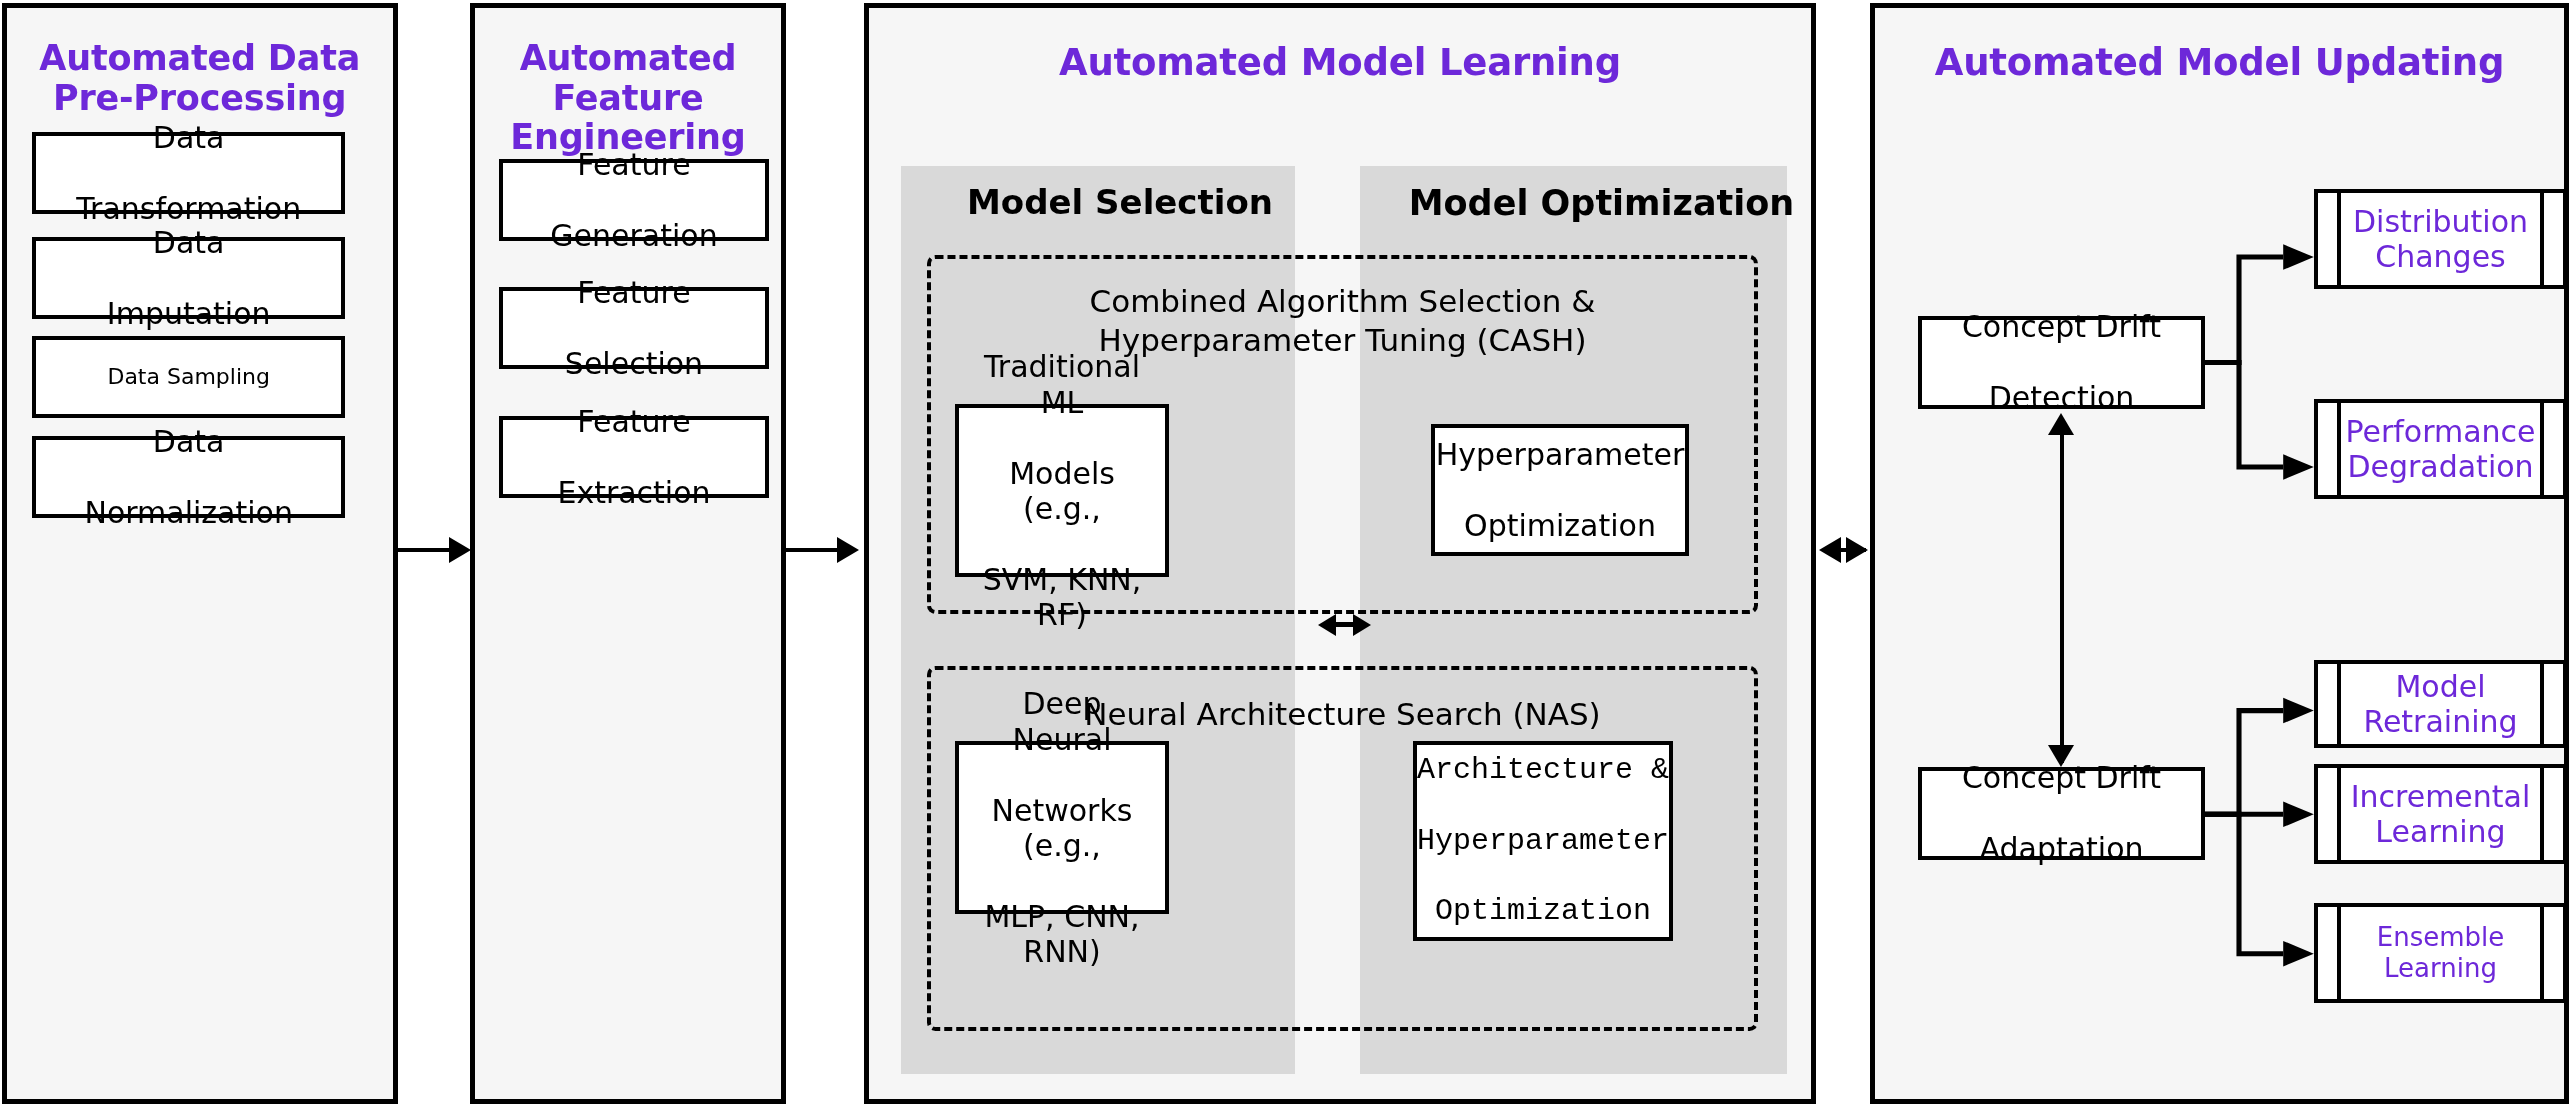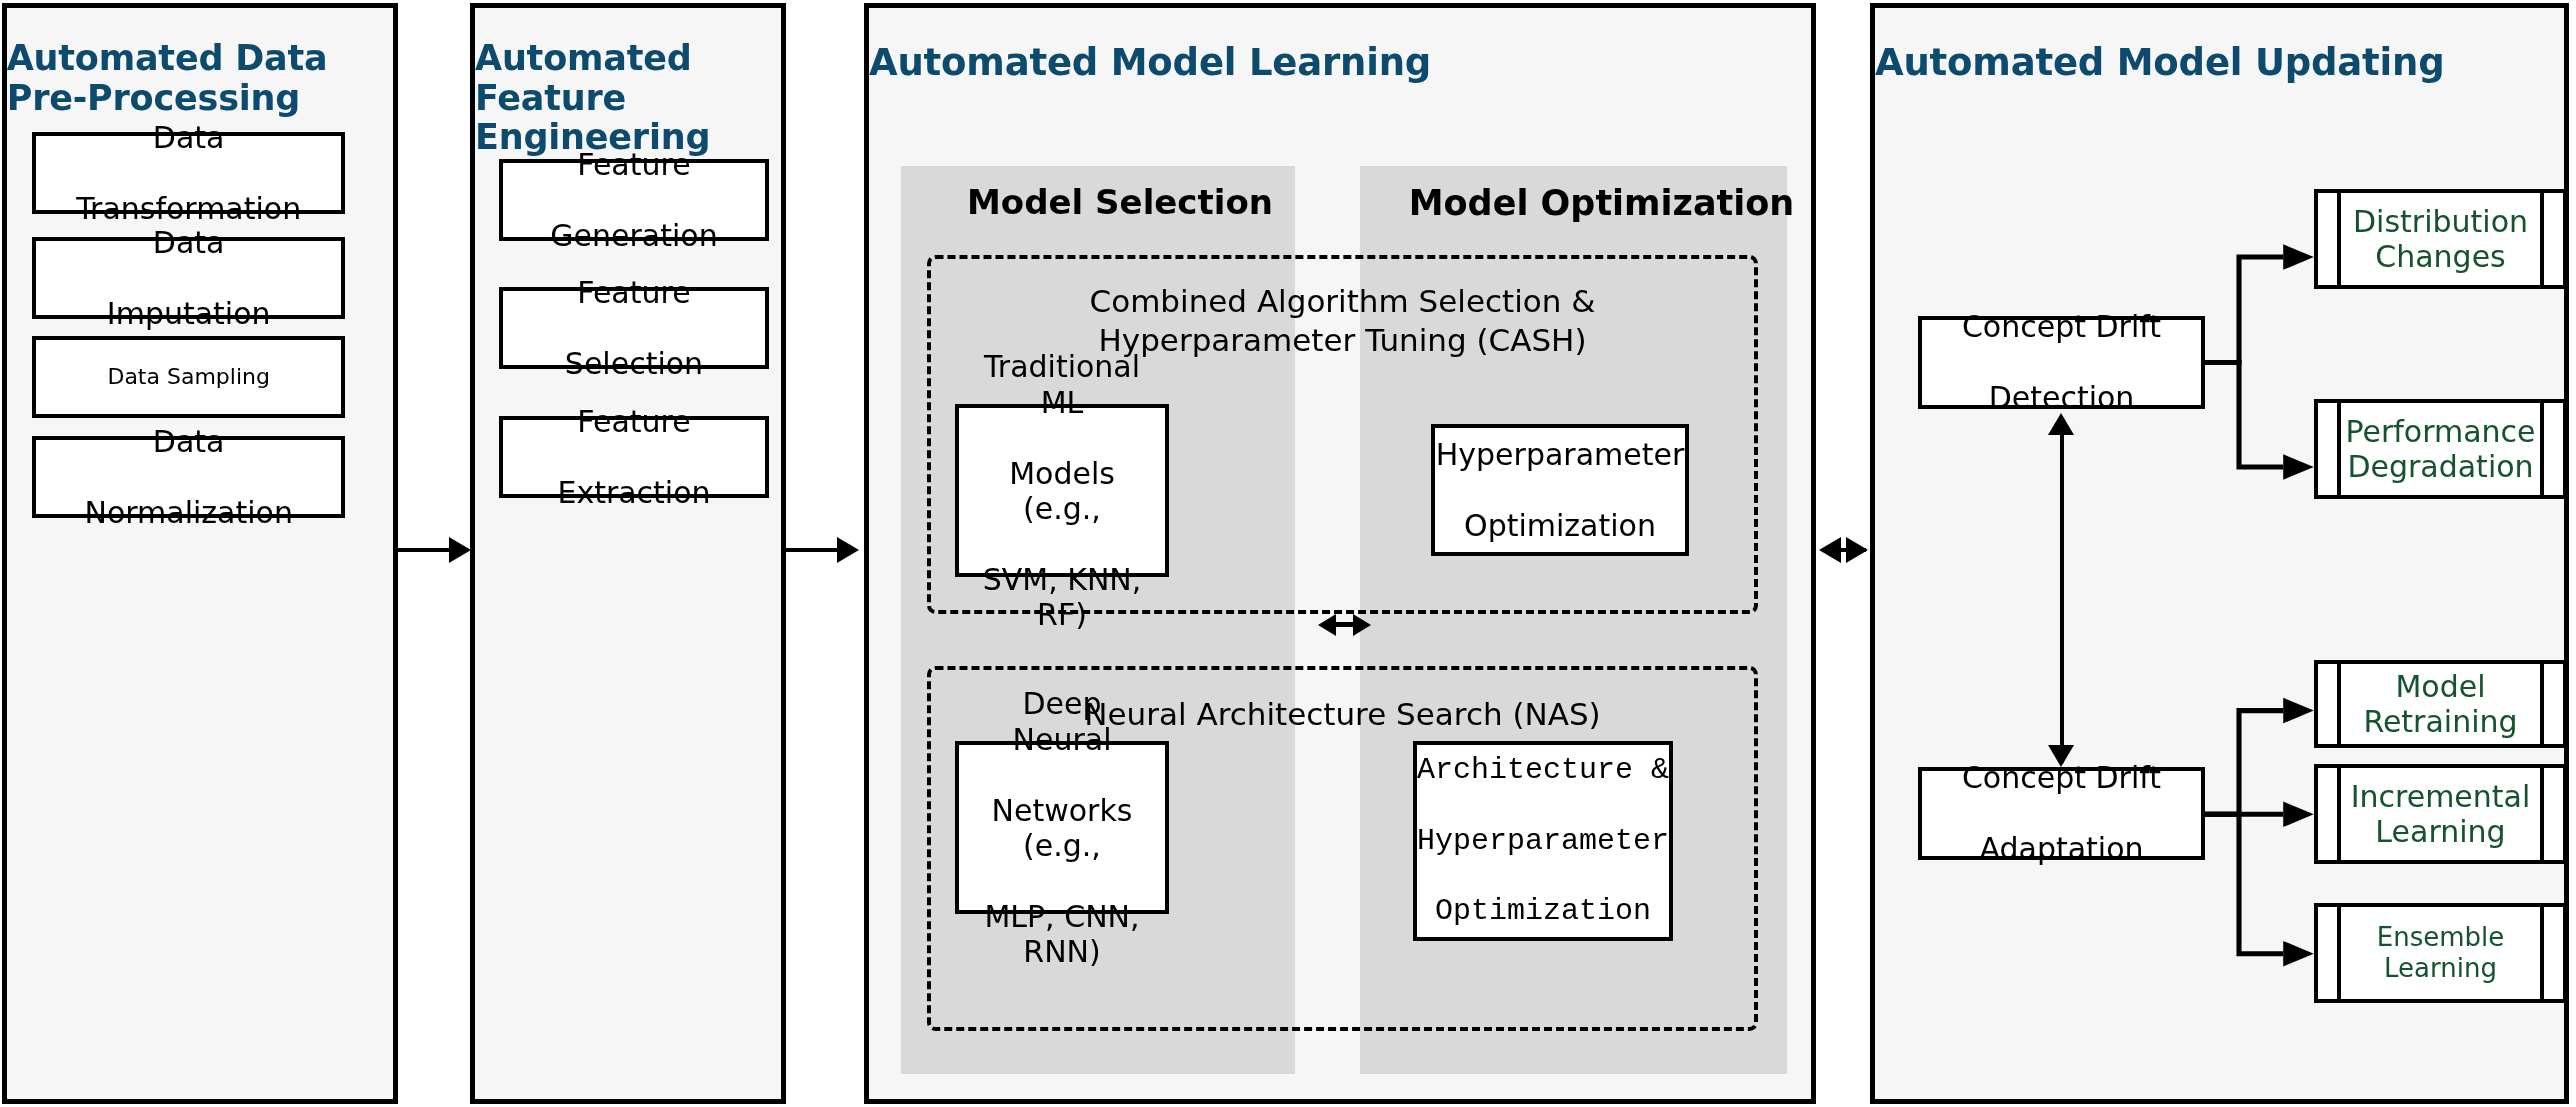--- a/index.html
+++ b/index.html
@@ -14,23 +14,23 @@
   
   .panel{
     position:absolute;
     background:#f6f6f6;
     border:5.1px solid #000000;
     box-sizing:border-box;
   }
   .panel-title{
     position:absolute;
     left:0;right:0;
-    text-align:left;
+    text-align:center;
     font-weight:bold;
-    color:#0c4a6e;
+    color:#6d28d9;
     line-height:1.12;
     letter-spacing:-0.2px;
   }
 
   
   .leafbox{
     position:absolute;
     background:#ffffff;
     border:4.2px solid #000000;
     box-sizing:border-box;
@@ -87,21 +87,21 @@
     top:0;bottom:0;
     border-left:4.2px solid #000;
     border-right:4.2px solid #000;
     left:18.7px;right:18.7px;
     box-sizing:border-box;
     display:flex;
     align-items:center;
     justify-content:center;
     text-align:center;
     line-height:1.18;
-    color:#14532d;
+    color:#6d28d9;
   }
 
   
   .hline{position:absolute;background:#000;height:4.2px;}
   .vline{position:absolute;background:#000;width:4.2px;}
   .arrow-r{
     position:absolute;
     width:0;height:0;
     border-top:13.6px solid transparent;
     border-bottom:13.6px solid transparent;

